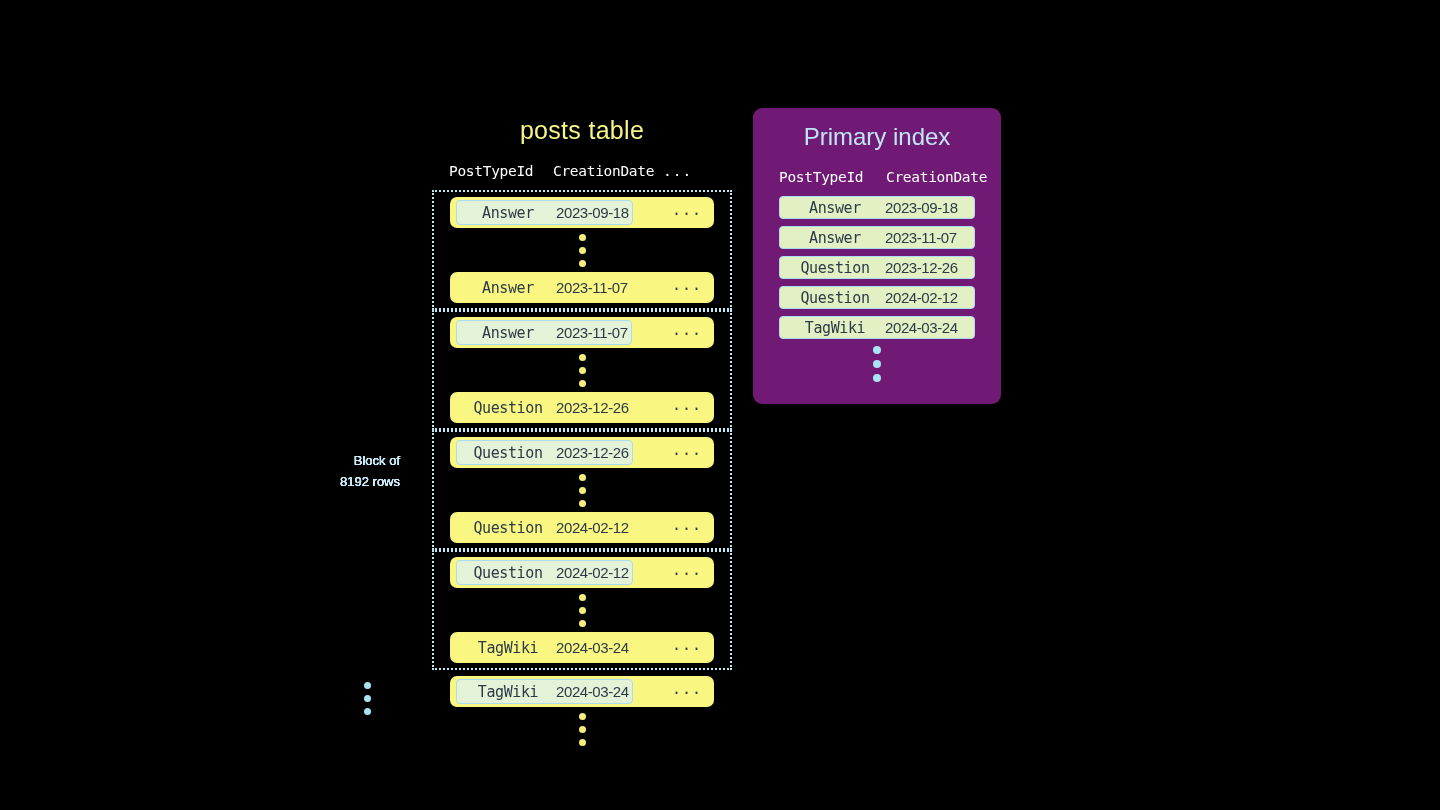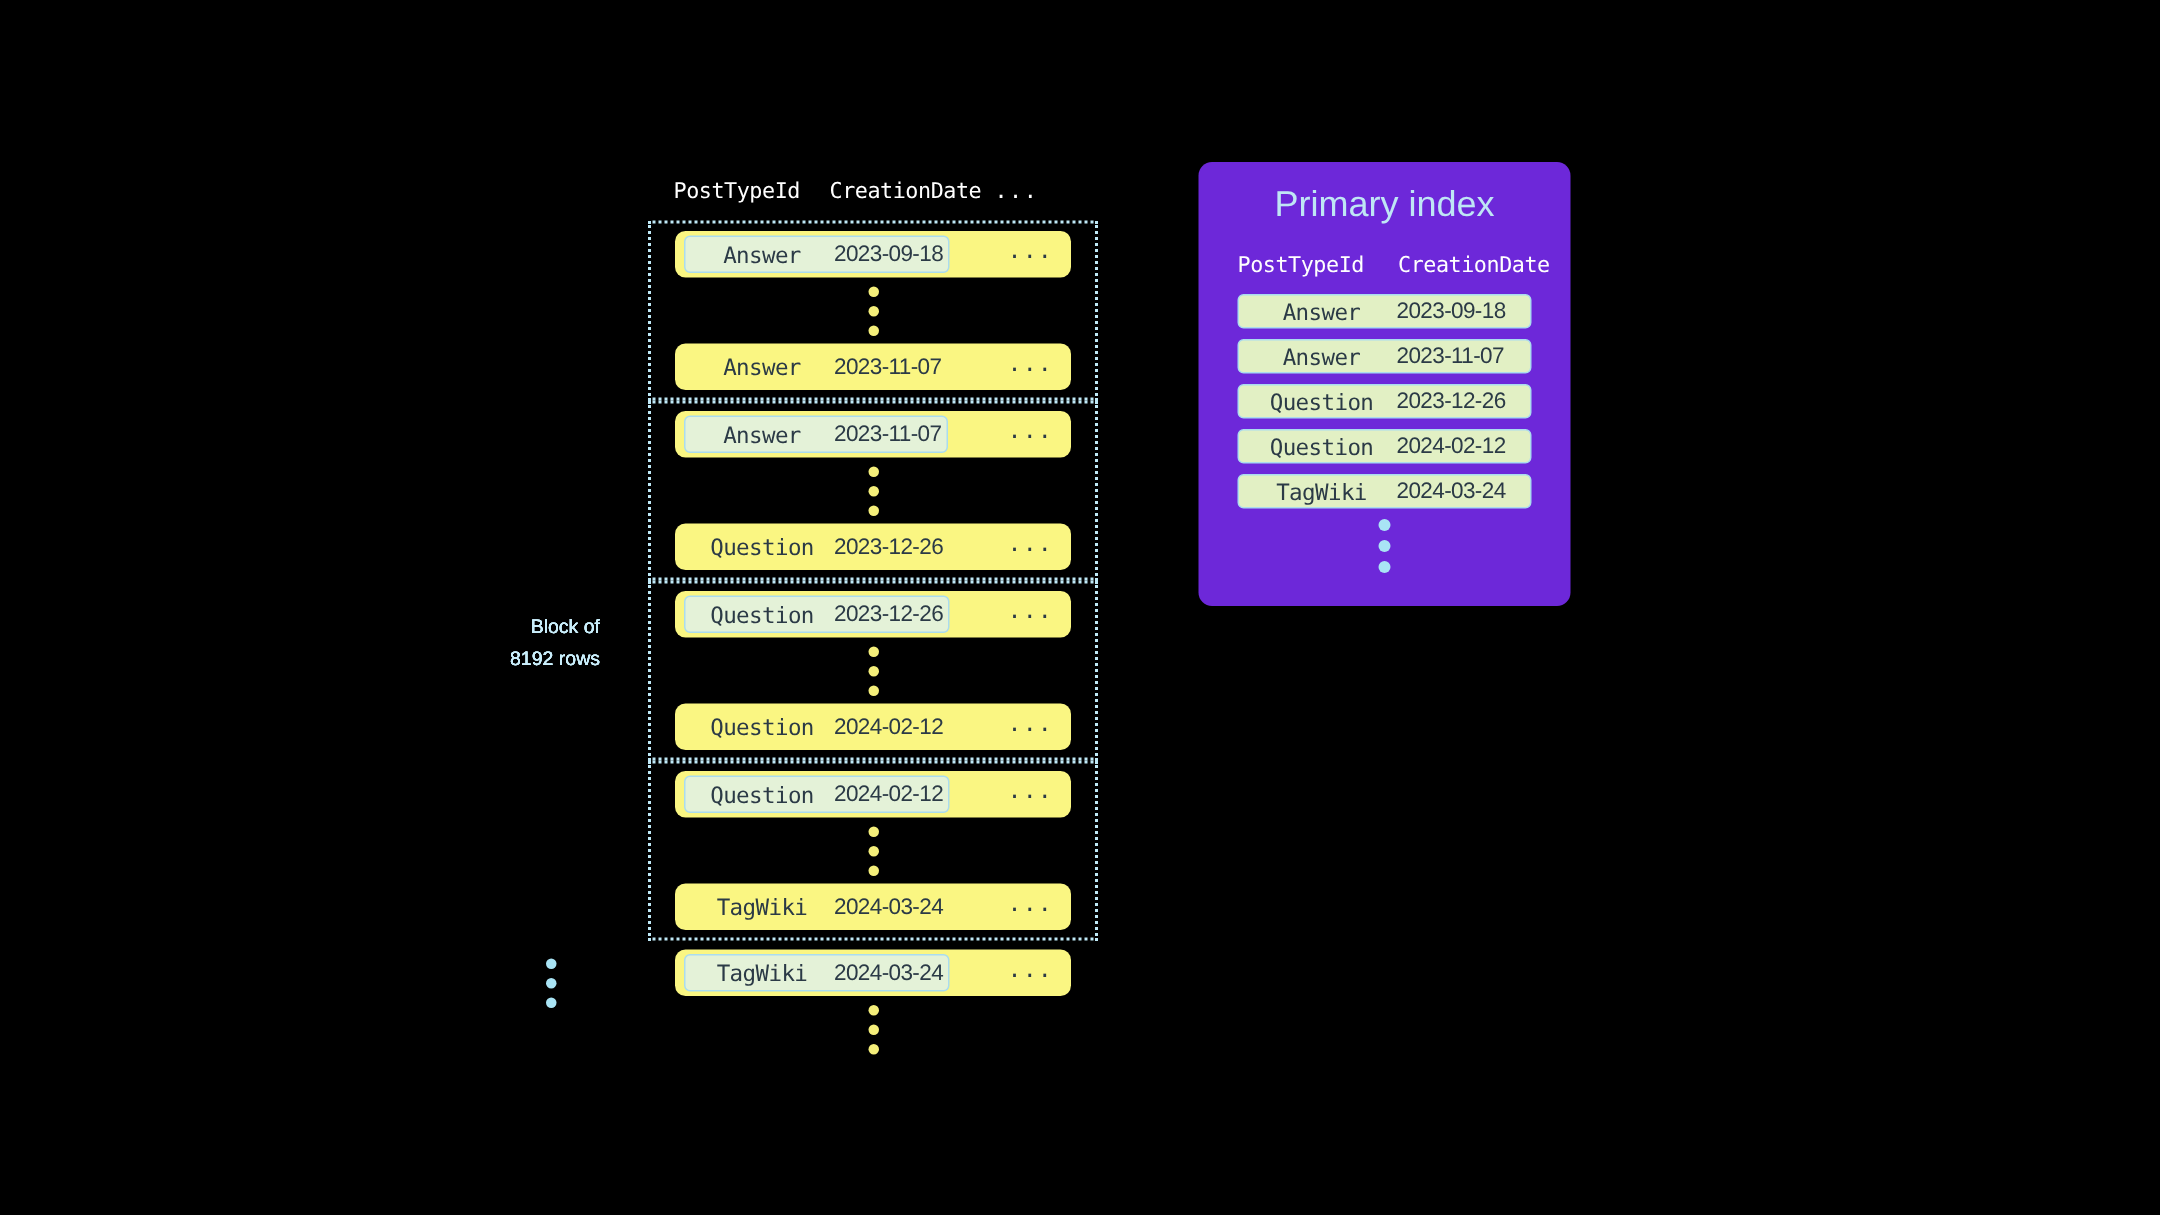--- a/index.html
+++ b/index.html
@@ -136,23 +136,23 @@
 
   .tail-dots-left {
     position:absolute;
     left:-68px;
     top:0;
   }
 
   
   .index-panel {
     position:absolute;
-    left:799px; top:108px;
+    left:753px; top:108px;
     width:248px; height:296px;
-    background:#6d28d9;
+    background:#701a75;
     border-radius:9px;
     padding-top:17px;
   }
   .index-title {
     text-align:center;
     color:#bfe6f5;
     font-size:24px;
     font-family:"Liberation Sans", sans-serif;
     line-height:1;
     margin-bottom:20px;
@@ -194,20 +194,21 @@
     background:#a9e4f5; display:block;
   }
 </style>
 </head>
 <body>
 
 <div class="canvas">
 
   <div class="posts-wrap">
 
+    <div class="posts-title">posts table</div>
 
     <div class="col-head">
       <span class="c1">PostTypeId</span>
       <span class="c2">CreationDate</span>
       <span class="c3">...</span>
     </div>
 
     <div class="blocks">
 
       <div class="block b1">

